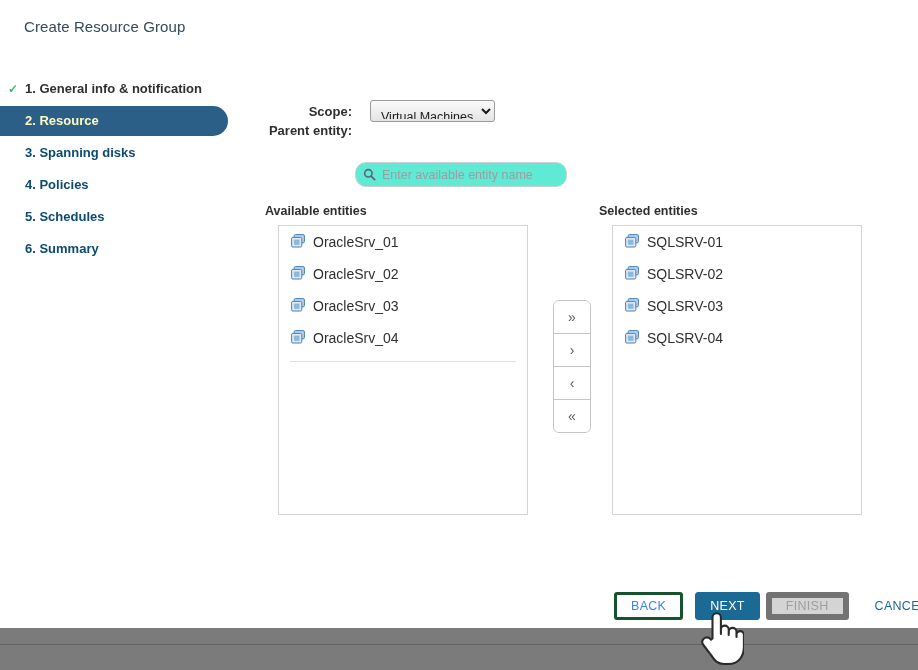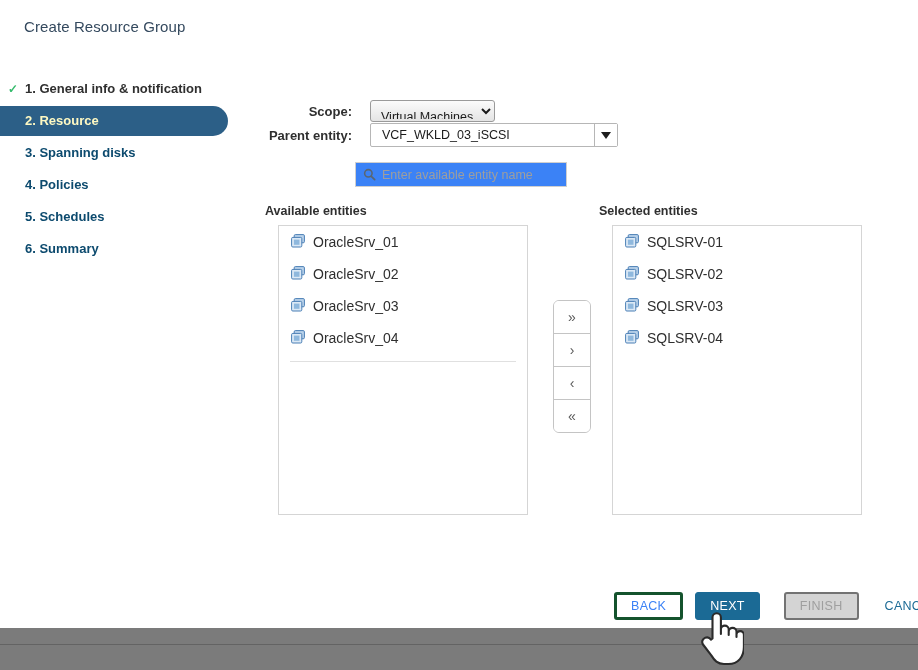--- a/index.html
+++ b/index.html
@@ -134,22 +134,22 @@
   }
 
   
   #search-box {
     position: absolute;
     left: 355px;
     top: 162px;
     width: 212px;
     height: 25px;
     border: 1px solid #cfcfcf;
-    border-radius: 0;
-    background: #3b82f6;
+    border-radius: 11px;
+    background: #5eead4;
     display: flex;
     align-items: center;
     box-sizing: border-box;
   }
   #search-box .search-icon {
     width: 26px;
     display: flex;
     align-items: center;
     justify-content: center;
   }
@@ -250,24 +250,24 @@
     color: #3b82f6;
     background: #ffffff;
   }
   .btn-primary {
     border: 1px solid #1b6a95;
     color: #ffffff;
     background: #1b6a95;
     margin-left: 12px;
   }
   .btn-disabled {
-    border: 2px solid #737373;
+    border: 6px solid #737373;
     color: #9f9f9f;
     background: #d4d4d4;
-    margin-left: 24px;
+    margin-left: 6px;
   }
   .btn-link {
     color: #1b6a95;
     background: transparent;
     border: none;
     margin-left: 12px;
   }
 
   
   #bottom-bar {
@@ -326,26 +326,20 @@
 
 <div class="form-row" id="scope-row">
   <div class="form-label">Scope:</div>
   <select class="native-select">
     <option>Virtual Machines</option>
   </select>
 </div>
 
 <div class="form-row" id="parent-row">
   <div class="form-label">Parent entity:</div>
-  <div class="combo">
-    <div class="combo-value">VCF_WKLD_03_iSCSI</div>
-    <div class="combo-btn">
-      <span class="caret"></span>
-    </div>
-  </div>
 </div>
 
 <div id="search-box">
   <span class="search-icon">
     <svg width="13" height="13" viewBox="0 0 16 16">
       <circle cx="6.6" cy="6.6" r="4.6" fill="none" stroke="#5a6672" stroke-width="1.9"></circle>
       <line x1="10.2" y1="10.2" x2="14.4" y2="14.4" stroke="#5a6672" stroke-width="2.1" stroke-linecap="round"></line>
     </svg>
   </span>
   <input id="search-input" type="text" placeholder="Enter available entity name" style="">

